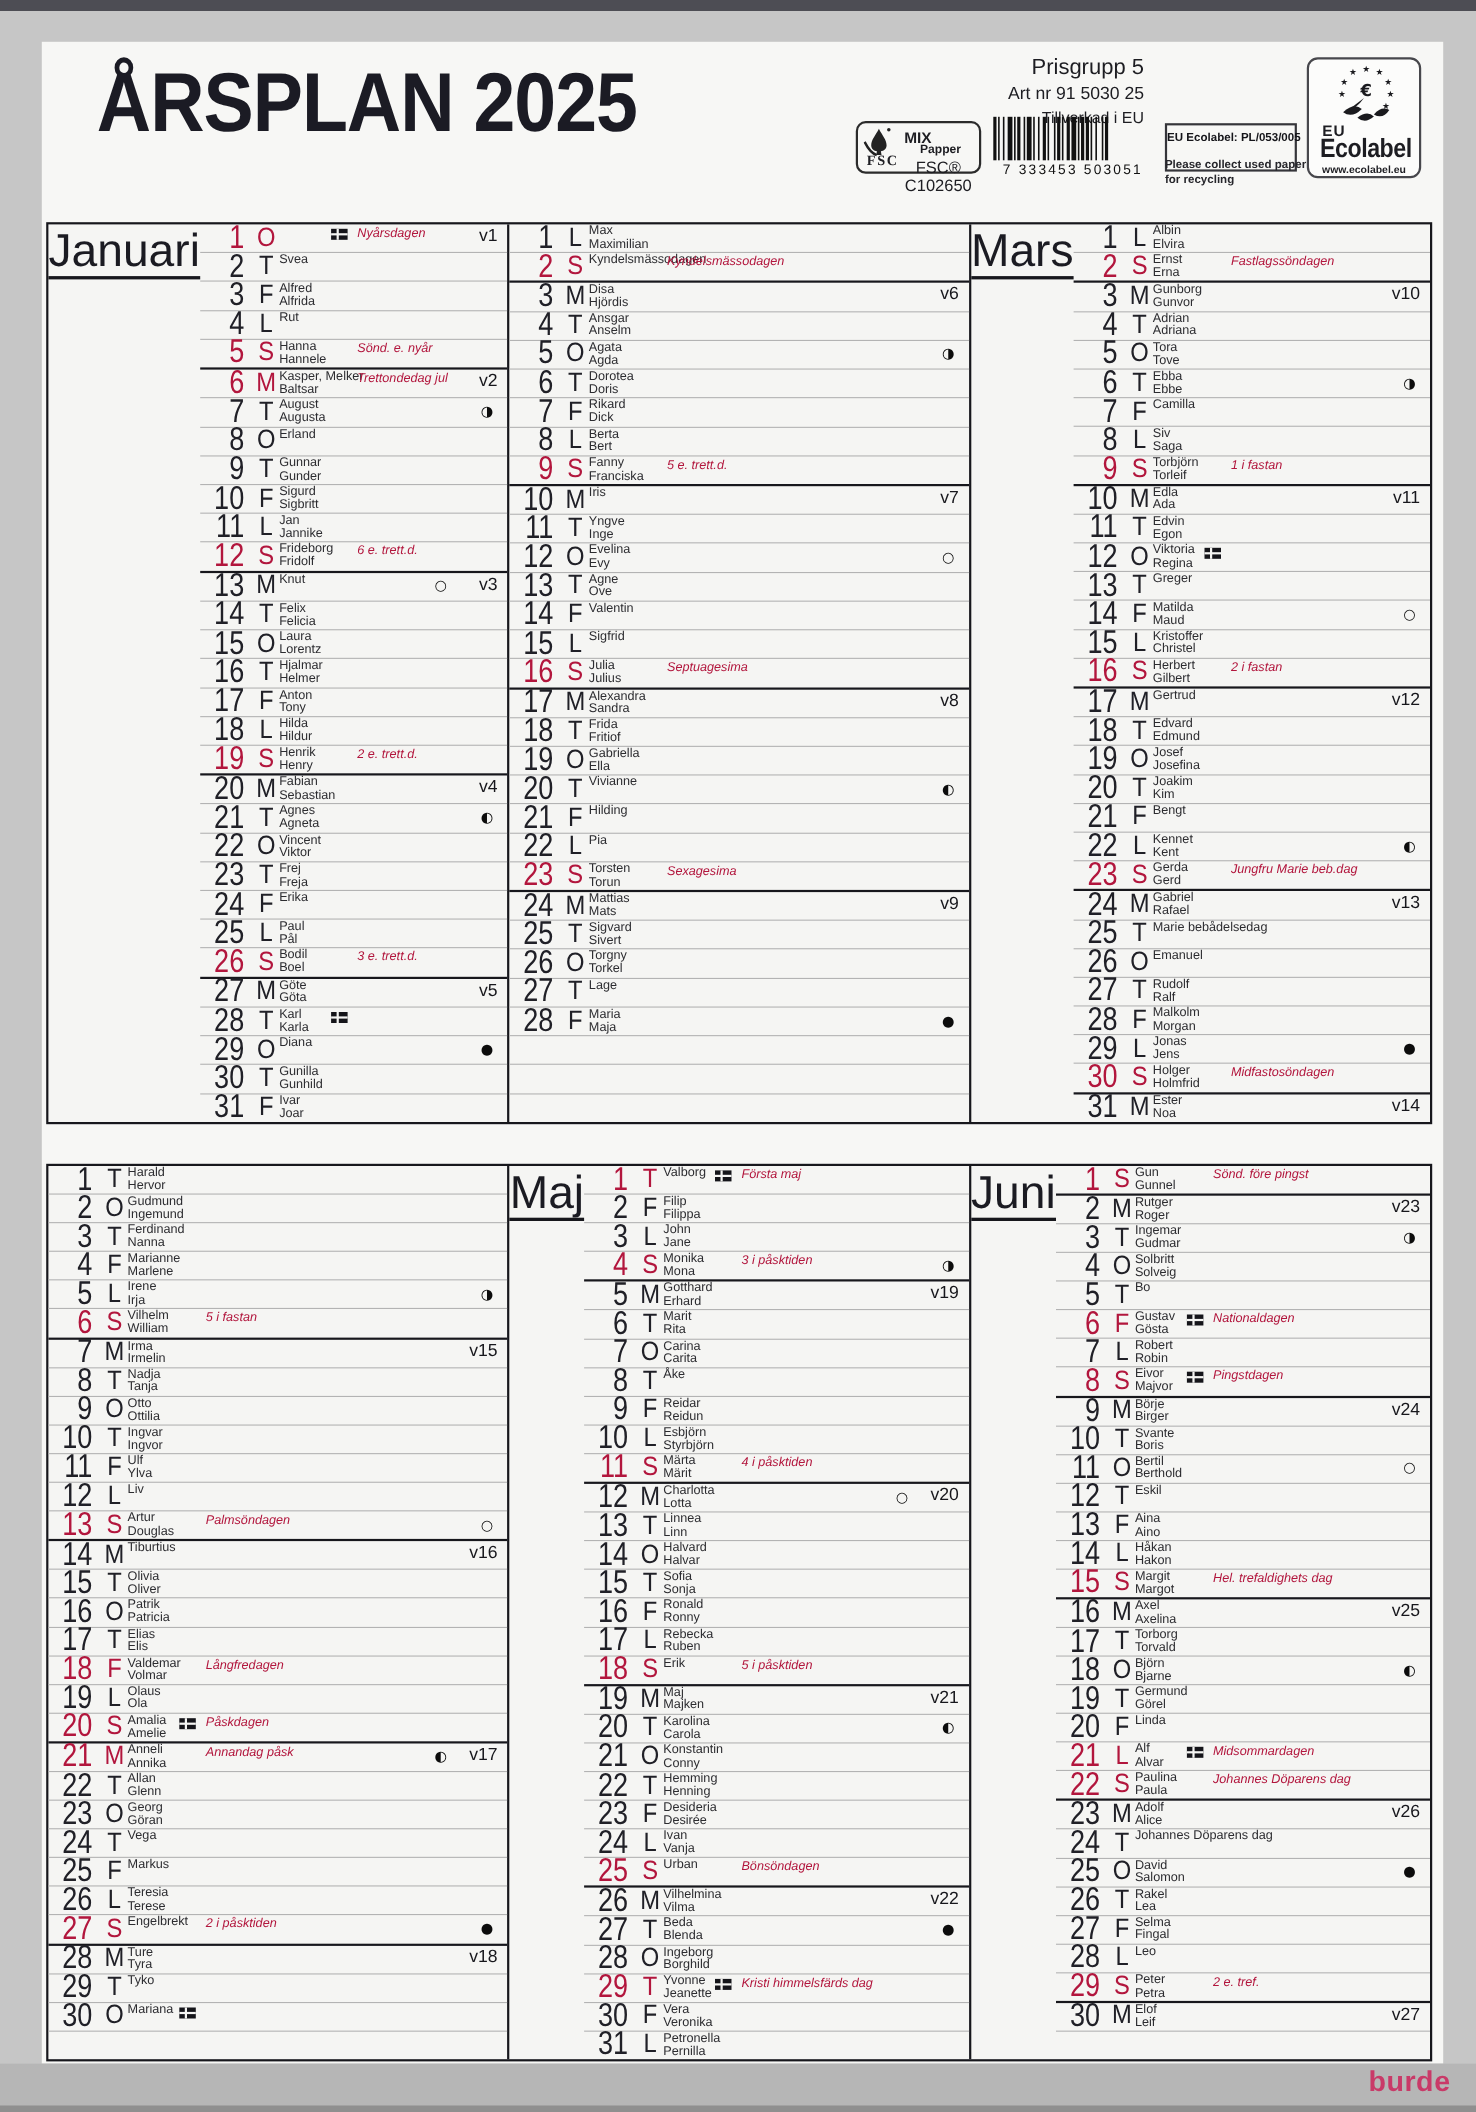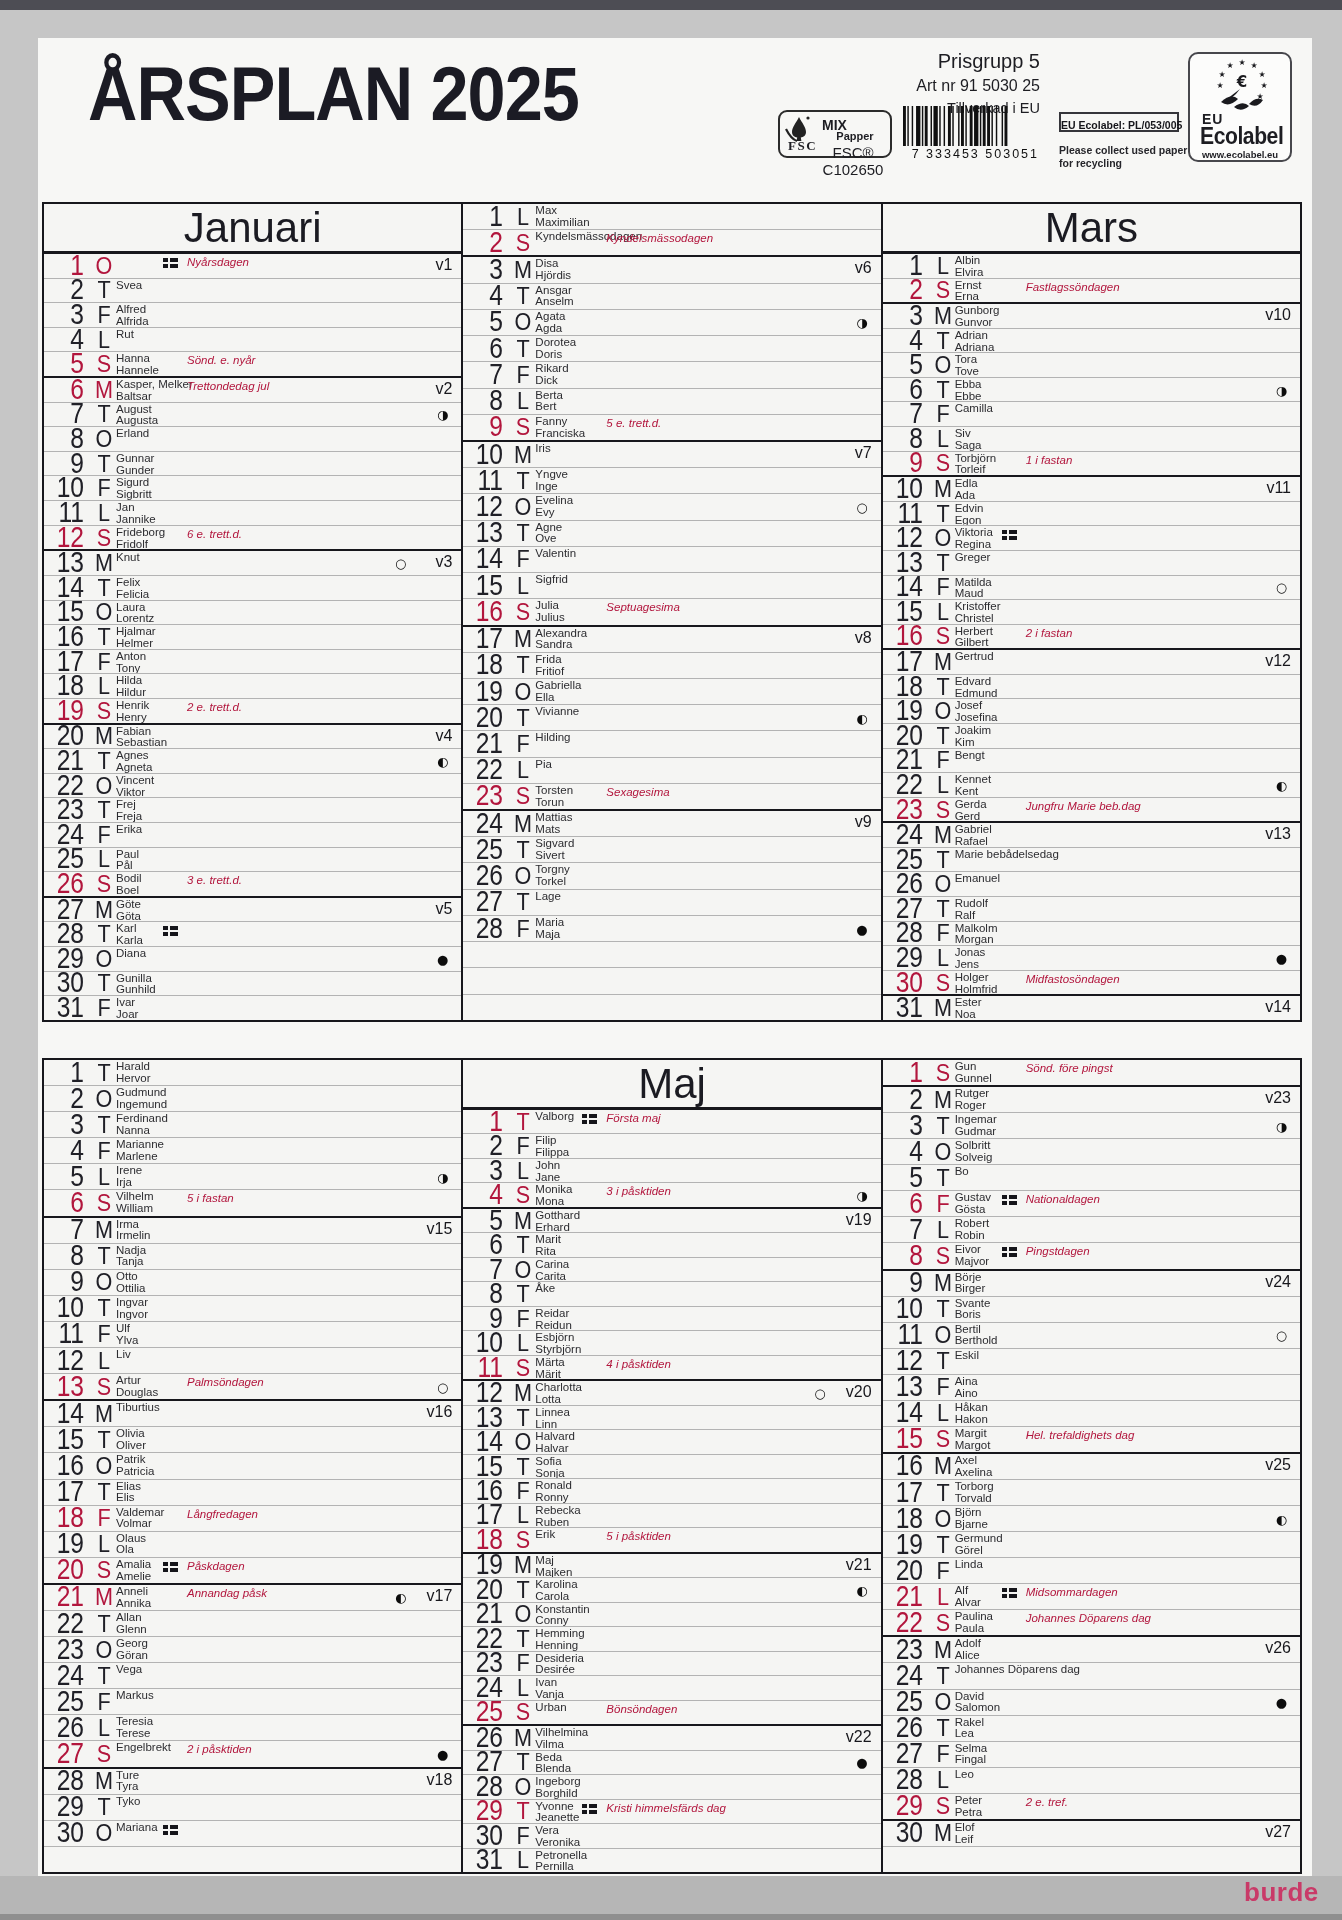--- a/index.html
+++ b/index.html
@@ -18,33 +18,33 @@
   .meta .l2{font-size:16px;margin-bottom:5px}
   .meta .l3{font-size:14.5px}
   .fsc{position:absolute;left:778px;top:110px;width:114px;height:48px;border:2px solid #2b2b2b;border-radius:9px}
   .fsc svg{position:absolute;left:5px;top:3px}
   .fsc .fscword{position:absolute;left:8px;bottom:2px;font-size:13px;font-weight:bold;letter-spacing:1.5px;color:#1f1f24;font-family:"Liberation Serif",serif}
   .fsc .mix{position:absolute;left:42px;top:5px;width:66px;font-size:14px;font-weight:bold}
   .fsc .papper{position:absolute;left:42px;top:18px;width:66px;text-align:center;font-size:11px;font-weight:bold}
   .fsc .cert{position:absolute;left:34px;top:32px;width:78px;text-align:center;font-size:15px;font-weight:normal}
   .barcode{position:absolute;left:901px;top:106px;width:138px;height:54px}
   .barcode .digits{position:absolute;left:-4px;right:0;top:41px;text-align:right;font-size:12.5px;letter-spacing:2px;color:#111;white-space:nowrap}
-  .euref{position:absolute;left:1059px;top:112px;width:120px;height:20px;border:2px solid #35353a;text-align:center;line-height:22px;font-size:10.5px;font-weight:bold;color:#15151a;white-space:nowrap}
+  .euref{position:absolute;left:1059px;top:112px;width:120px;height:44px;border:2px solid #35353a;text-align:center;line-height:22px;font-size:10.5px;font-weight:bold;color:#15151a;white-space:nowrap}
   .recycle{position:absolute;left:1059px;top:144px;width:132px;font-size:10.5px;font-weight:bold;line-height:13px;color:#26262b}
   .ecobox{position:absolute;left:1188px;top:52px;width:104px;height:110px;background:#fcfcfb;border:2px solid #47474c;border-radius:10px}
   .ecobox svg{position:absolute;left:14px;top:3px}
   .eco-eu{position:absolute;left:12px;top:57px;font-size:14px;font-weight:bold;letter-spacing:1px}
   .eco-word{position:absolute;left:10px;top:68px;font-size:24px;font-weight:bold;letter-spacing:-.5px;transform:scaleX(.88);transform-origin:0 0}
   .eco-url{position:absolute;left:0;right:0;top:95px;text-align:center;font-size:9.5px;font-weight:bold}
 
   
   .cal{position:absolute;left:42px;width:1260px;border:2px solid #17171c;display:flex;background:#f5f5f3}
   #cal-top{top:202px;height:820px}
   #cal-bottom{top:1058px;height:816px}
-  .mcol{flex:1 1 0;min-width:0;display:flex;flex-direction:column;border-left:2px solid #17171c}
+  .mcol{flex:1 1 0;min-width:0;display:flex;flex-direction:row;border-left:2px solid #17171c}
   .mcol:first-child{border-left:none}
   .mtitle{height:50px;line-height:47px;text-align:center;font-size:42px;color:#1b1b22;border-bottom:3px solid #17171c}
   .rows{flex:1 1 0;display:flex;flex-direction:column}
   .day-row{flex:1 1 0;position:relative;border-top:1px solid #b3b3b3}
   .rows .day-row:first-child{border-top:none}
   .day-row.ws{border-top:2px solid #17171c}
   .num{position:absolute;left:2px;top:50%;width:38px;transform:translateY(-52%) scaleX(.82);transform-origin:100% 50%;text-align:right;font-size:30px;line-height:1;color:#202027}
   .wd{position:absolute;left:47px;top:50%;width:26px;transform:translateY(-52%) scaleX(.9);text-align:center;font-size:24px;line-height:1;color:#202027}
   .red{color:#b2163d}
   .names{position:absolute;left:72px;top:1px;font-size:11.5px;line-height:11.8px;color:#2c2c30;white-space:nowrap}
@@ -995,20 +995,21 @@
           <span class="names">Vera<br>Veronika</span>
         </div>
         <div class="day-row">
           <span class="num">31</span>
           <span class="wd">L</span>
           <span class="names">Petronella<br>Pernilla</span>
         </div>
       </div>
     </div>
     <div class="mcol">
+      <div class="mtitle">Juni</div>
       <div class="rows">
         <div class="day-row">
           <span class="num red">1</span>
           <span class="wd red">S</span>
           <span class="names">Gun<br>Gunnel</span>
           <span class="holiday">Sönd. före pingst</span>
         </div>
         <div class="day-row ws">
           <span class="num">2</span>
           <span class="wd">M</span>

